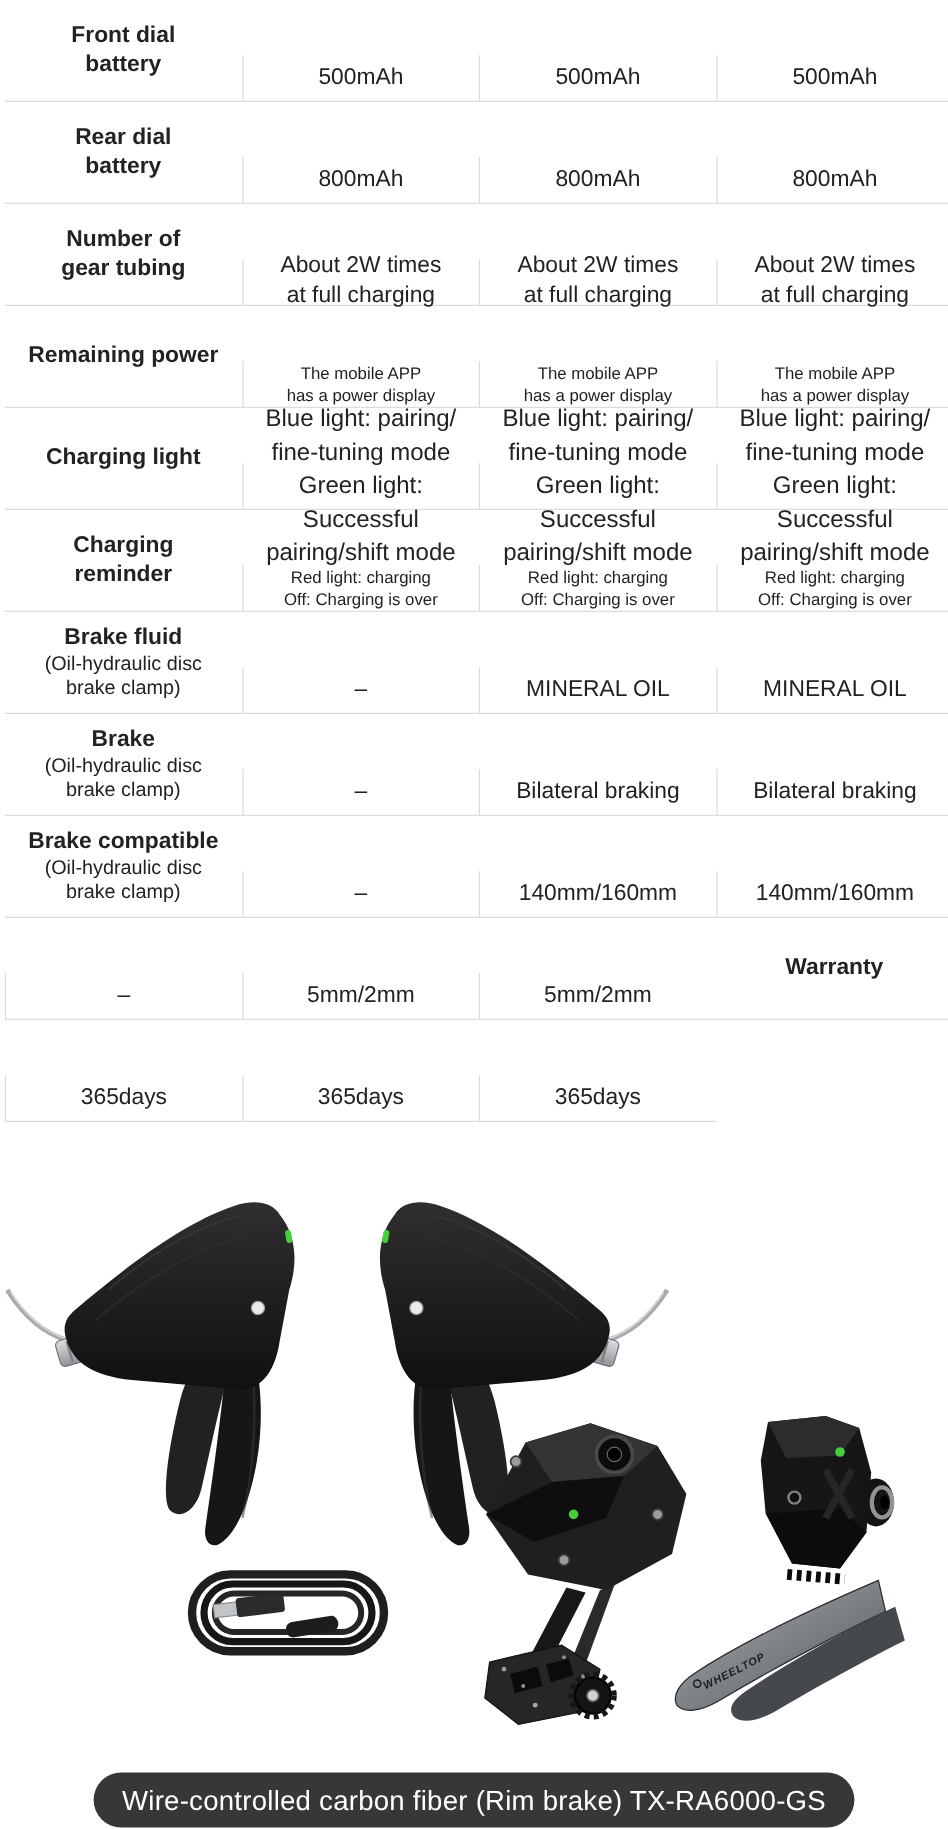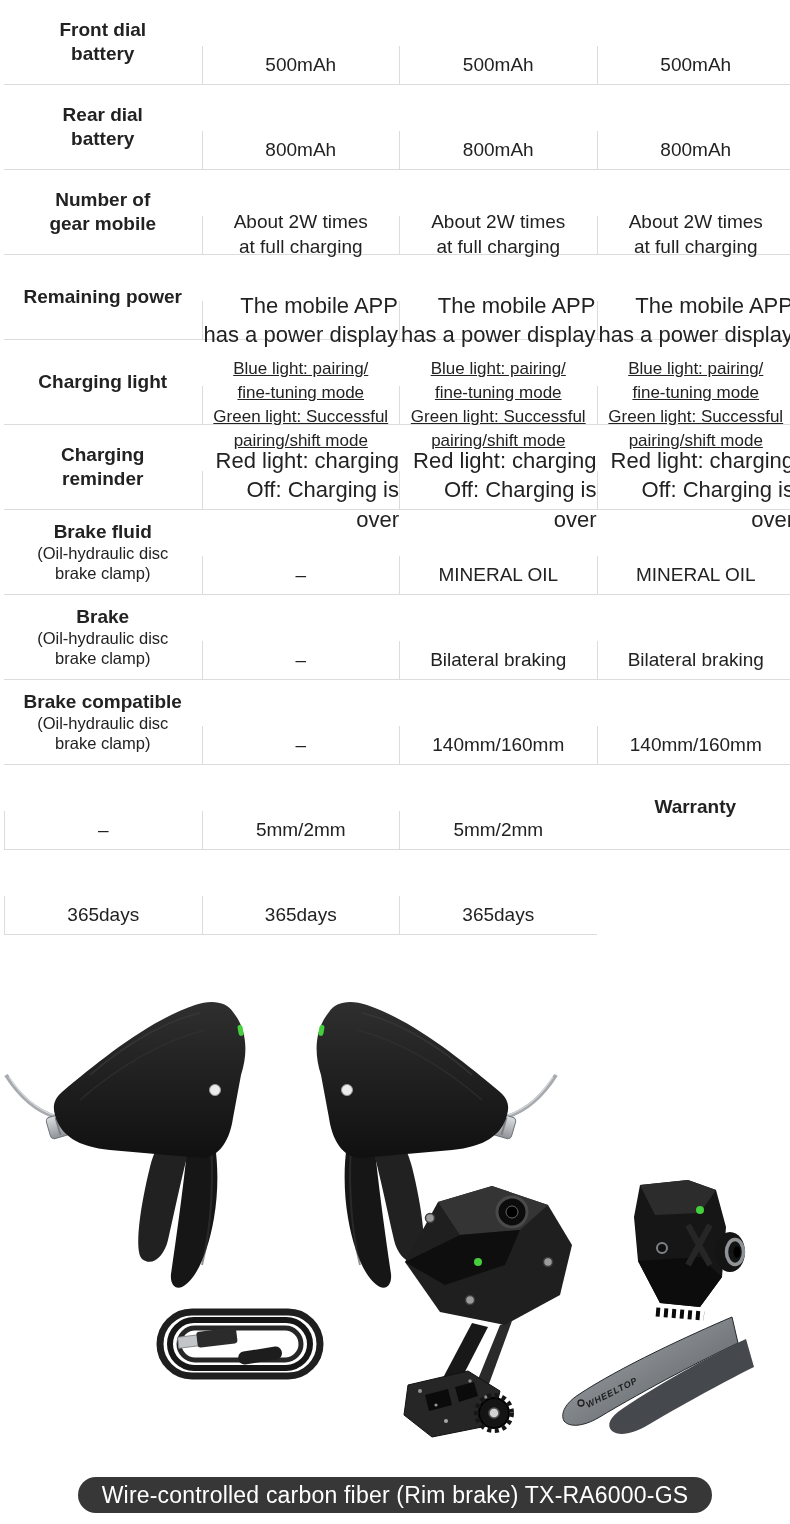--- a/index.html
+++ b/index.html
@@ -7,28 +7,28 @@
 
   
   .spec-table{position:absolute;top:0;left:4px;width:790px;display:grid;
     grid-template-columns:repeat(4,1fr);grid-auto-rows:85px;}
   .cell{display:flex;flex-direction:column;align-items:center;justify-content:center;
     text-align:center;border-bottom:1px solid #dcdcdc;white-space:pre-line;color:#222;}
   .val{border-left:1px solid #dcdcdc;font-size:19px;line-height:1.3;margin-top:46px;}
   .lt{display:block;font-weight:bold;font-size:19px;line-height:1.24;}
   .ls{display:block;font-size:16.5px;line-height:1.2;margin-top:1px;}
   .ls:empty{display:none;}
-  .fs18{font-size:22px;line-height:1.32;text-align:right;}
-  .fs15{font-size:17px;line-height:1.4;text-decoration:underline;}
+  .fs18{font-size:14px;line-height:1.32;}
+  .fs15{font-size:20px;line-height:1.4;}
 
   
   .product-figure{position:absolute;left:0;top:935px;width:790px;height:545px;}
 
   
-  .caption-pill{position:absolute;left:78px;top:1477px;width:634px;height:36px;
+  .caption-pill{position:absolute;left:78px;top:1477px;width:634px;height:46px;
     background:#373737;border-radius:23px;display:flex;align-items:center;justify-content:center;
     color:#fff;font-size:23px;letter-spacing:.2px;}
 </style>
 </head>
 <body>
 
 <div class="page">
 
   <div class="spec-table">
 
@@ -38,21 +38,21 @@
     <div class="cell val">500mAh</div>
     <div class="cell val">500mAh</div>
 
     <div class="cell lbl"><span class="lt">Rear dial
 battery</span></div>
     <div class="cell val">800mAh</div>
     <div class="cell val">800mAh</div>
     <div class="cell val">800mAh</div>
 
     <div class="cell lbl"><span class="lt">Number of
-gear mobile</span></div>
+gear tubing</span></div>
     <div class="cell val">About 2W times
 at full charging</div>
     <div class="cell val">About 2W times
 at full charging</div>
     <div class="cell val">About 2W times
 at full charging</div>
 
     <div class="cell lbl"><span class="lt">Remaining power</span></div>
     <div class="cell val fs18">The mobile APP
 has a power display</div>

